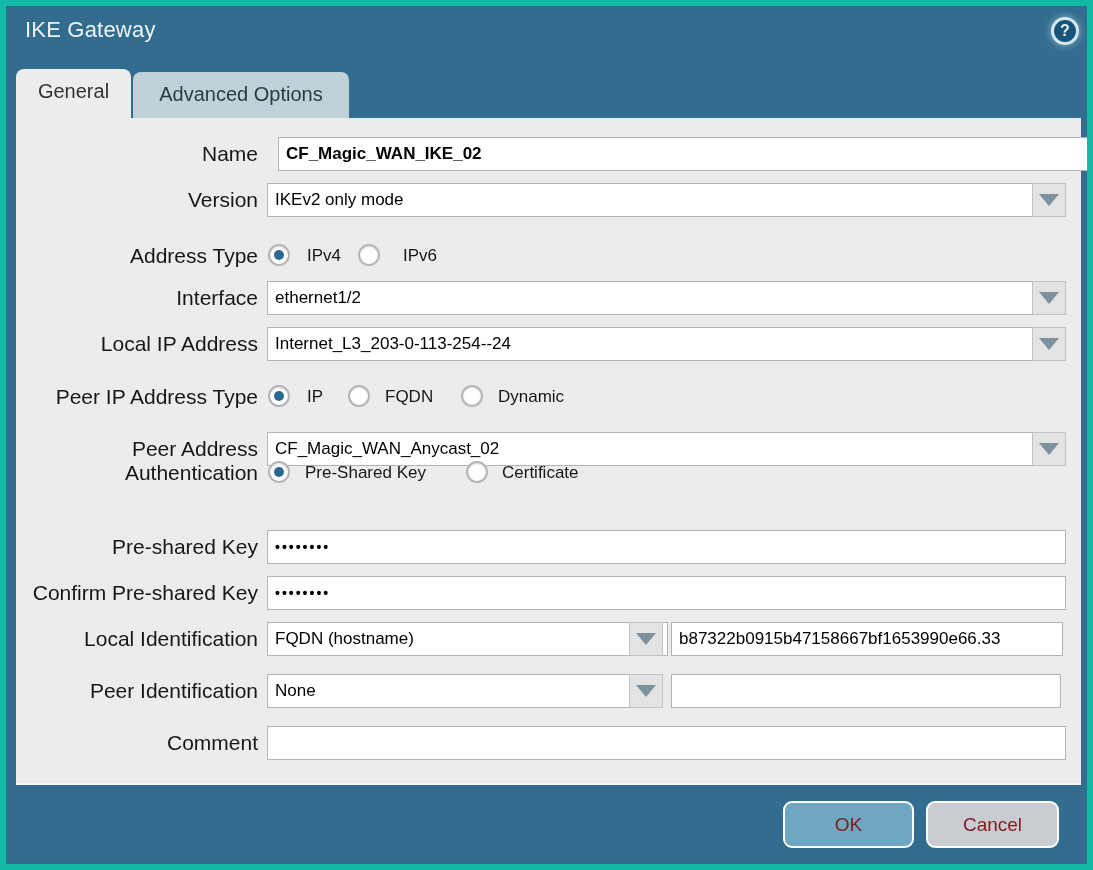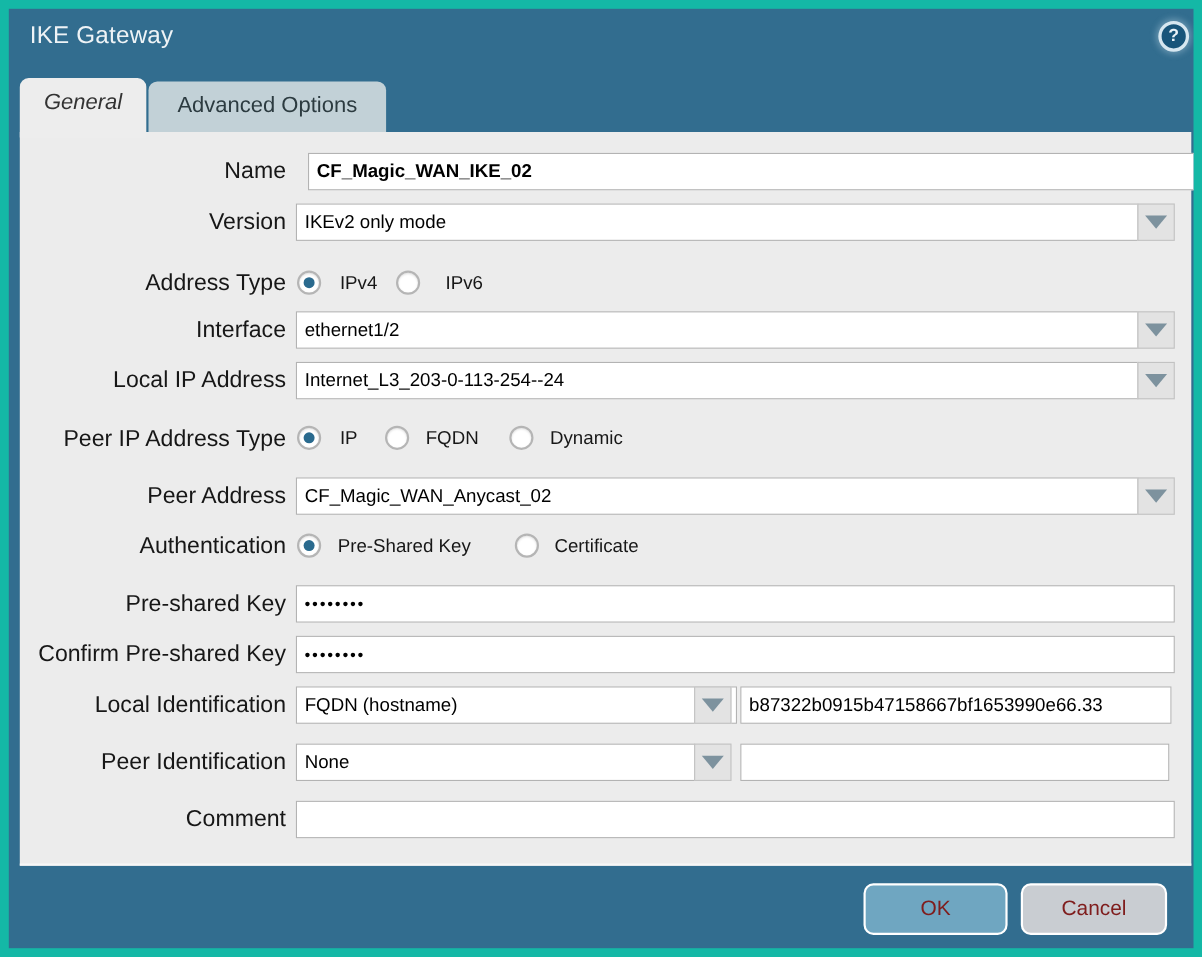--- a/index.html
+++ b/index.html
@@ -1,20 +1,20 @@
 <!DOCTYPE html>
 <html><head>
 <meta charset="utf-8">
 <style>
   html,body { margin:0; padding:0; background:#555; }
   * { box-sizing:border-box; font-family:"Liberation Sans", sans-serif; }
 
   .screen {
     position:relative; width:1093px; height:870px;
-    border:8px solid #14b8a6; background:#326d8f; overflow:hidden;padding-left:24px;
+    border:6px solid #14b8a6; background:#326d8f; overflow:hidden;padding-left:24px;
   }
 
   
   .title {
     position:absolute; left:19px; top:11px;
     font-size:22px; color:#eef3f6; letter-spacing:0.2px;
     font-stretch:condensed;
   }
   .help {
     position:absolute; left:1045px; top:11px; width:28px; height:28px;
@@ -27,21 +27,21 @@
   }
 
   
   .tab {
     position:absolute; top:63px; height:54px;
     border-radius:8px 8px 0 0;
     display:flex; align-items:flex-start; justify-content:center;
     font-size:20px; padding-top:11px;
   }
   .tab-general {
-    left:10px; width:115px; background:#ededed; color:#333; z-index:3;font-style:italic;
+    left:10px; width:115px; background:#ededed; color:#333; z-index:3;
   }
   .tab-advanced {
     left:127px; top:66px; width:216px; background:#c2d1d7; color:#2c3b40; z-index:1;
   }
 
   
   .panel {
     position:absolute; left:10px; top:112px; width:1065px; height:667px;
     background:#ececec; z-index:2;
     border-bottom:2px solid #f7f7f7;
@@ -164,21 +164,21 @@
     </div>
 
     <div class="row" style="top:314px">
       <span class="lbl">Peer Address</span>
       <input class="txt" style="left: 251px; width: 766px;" value="CF_Magic_WAN_Anycast_02">
       <div class="dd-btn" style="left:1016px">
         <div class="dd-arrow"></div>
       </div>
     </div>
 
-    <div class="row radio-row" style="top:363px">
+    <div class="row radio-row" style="top:341px">
       <span class="lbl" style="height:27px">Authentication</span>
       <span class="radio checked" style="left:252px"></span>
       <span class="opt" style="left:289px">Pre-Shared Key</span>
       <span class="radio" style="left:450px"></span>
       <span class="opt" style="left:486px">Certificate</span>
     </div>
 
     <div class="row" style="top:412px">
       <span class="lbl">Pre-shared Key</span>
       <input class="txt psk" style="left: 251px; width: 799px;" value="••••••••">

